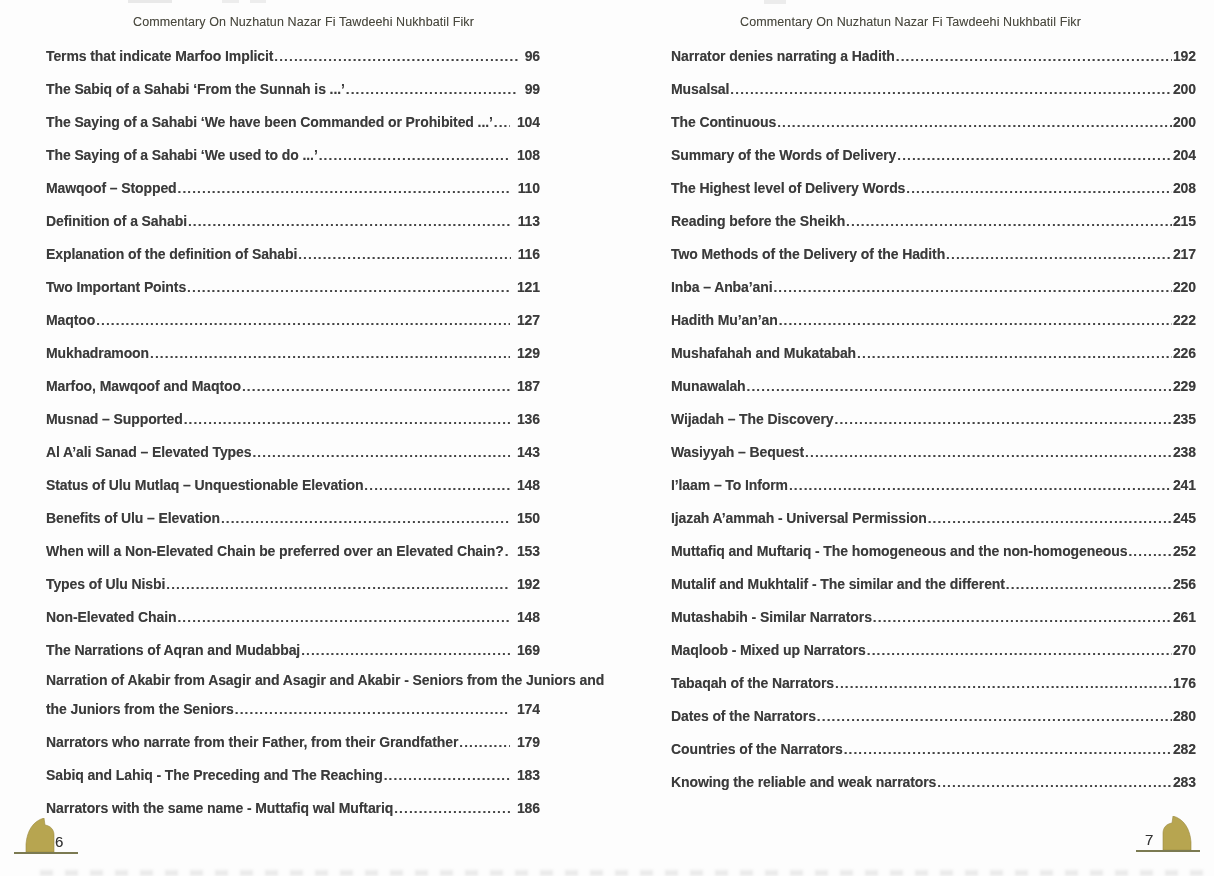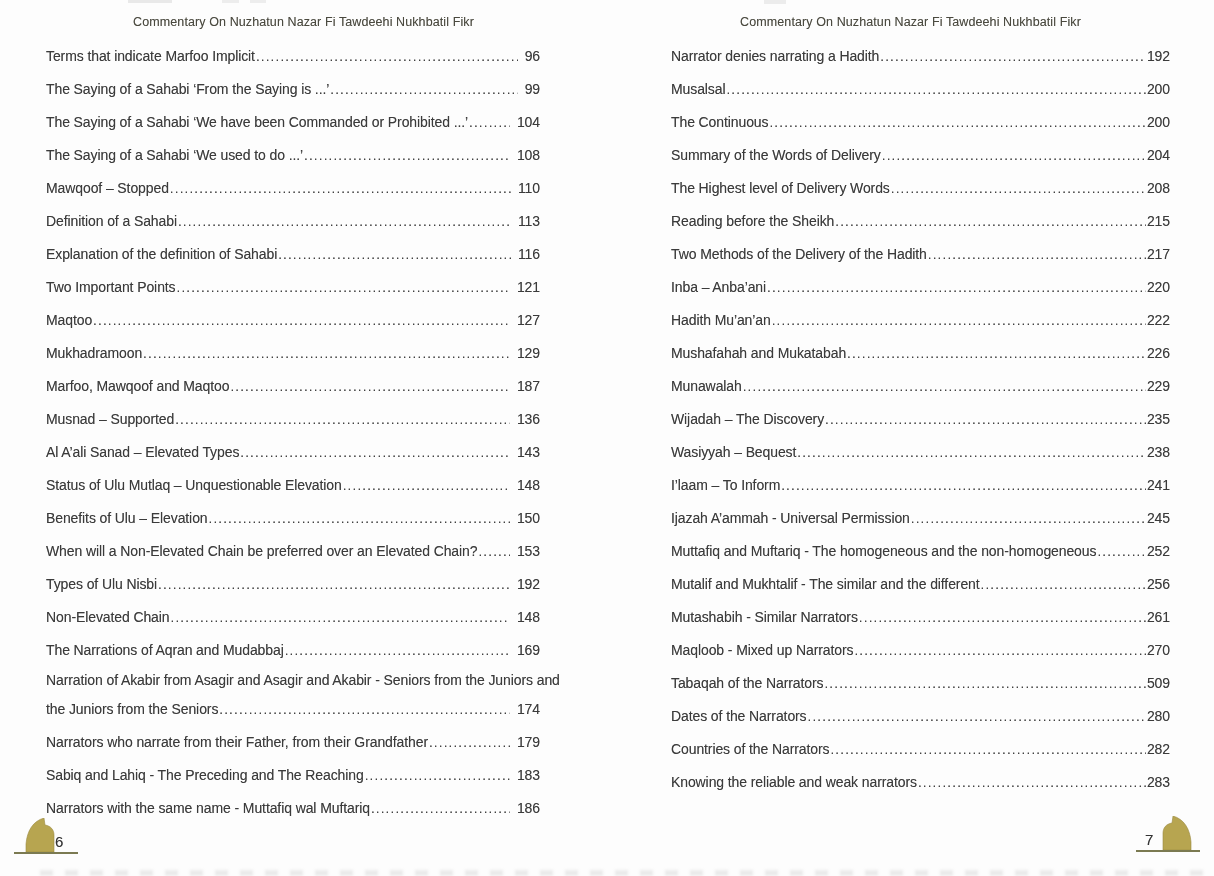--- a/index.html
+++ b/index.html
@@ -12,28 +12,29 @@
   .spread { display:flex; width:1214px; height:876px; background:#fdfdfd; }
   .page { width:607px; height:876px; position:relative; }
 
   .header {
     margin-top:15px; text-align:center;
     font-size:12.5px; color:#4a493f; letter-spacing:0.1px;
     text-shadow:0 0 0.4px rgba(80,80,70,.4);
   }
   .toc { margin-top:11px; }
   .page-left  .toc { padding-left:46px; padding-right:67px; }
-  .page-right .toc { padding-left:64px; padding-right:44px; }
+  .page-right .toc { padding-left:64px; padding-right:18px; }
 
   .row {
     display:flex; align-items:baseline;
     height:33px; line-height:33px;
     font-size:14px; letter-spacing:-0.1px; color:#3b3b3b;
     text-shadow:0 0 0.4px rgba(60,60,60,.45);
     white-space:nowrap;
+    font-weight:bold;
   }
   .row.wrap-first { height:26px; line-height:26px; }
   .title { flex:0 0 auto; }
   .dots {
     flex:1 1 auto; overflow:hidden; margin:0 1px;
     font-size:13.5px; letter-spacing:1.15px; color:#414141;
   }
   .dots::after {
     content:"..................................................................................................................................................................................................................";
   }
@@ -75,21 +76,21 @@
 
   <section class="page page-left">
     <div class="header">Commentary On Nuzhatun Nazar Fi Tawdeehi Nukhbatil Fikr</div>
     <div class="toc">
         <div class="row">
           <span class="title">Terms that indicate Marfoo Implicit</span>
           <span class="dots"></span>
           <span class="pnum">96</span>
         </div>
         <div class="row">
-          <span class="title">The Saying of a Sahabi ‘From the Saying is ...’</span>
+          <span class="title">The Sabiq of a Sahabi ‘From the Sunnah is ...’</span>
           <span class="dots"></span>
           <span class="pnum">99</span>
         </div>
         <div class="row">
           <span class="title">The Saying of a Sahabi ‘We have been Commanded or Prohibited ...’</span>
           <span class="dots"></span>
           <span class="pnum">104</span>
         </div>
         <div class="row">
           <span class="title">The Saying of a Sahabi ‘We used to do ...’</span>
@@ -298,21 +299,21 @@
           <span class="pnum">261</span>
         </div>
         <div class="row">
           <span class="title">Maqloob - Mixed up Narrators</span>
           <span class="dots"></span>
           <span class="pnum">270</span>
         </div>
         <div class="row">
           <span class="title">Tabaqah of the Narrators</span>
           <span class="dots"></span>
-          <span class="pnum">509</span>
+          <span class="pnum">176</span>
         </div>
         <div class="row">
           <span class="title">Dates of the Narrators</span>
           <span class="dots"></span>
           <span class="pnum">280</span>
         </div>
         <div class="row">
           <span class="title">Countries of the Narrators</span>
           <span class="dots"></span>
           <span class="pnum">282</span>

